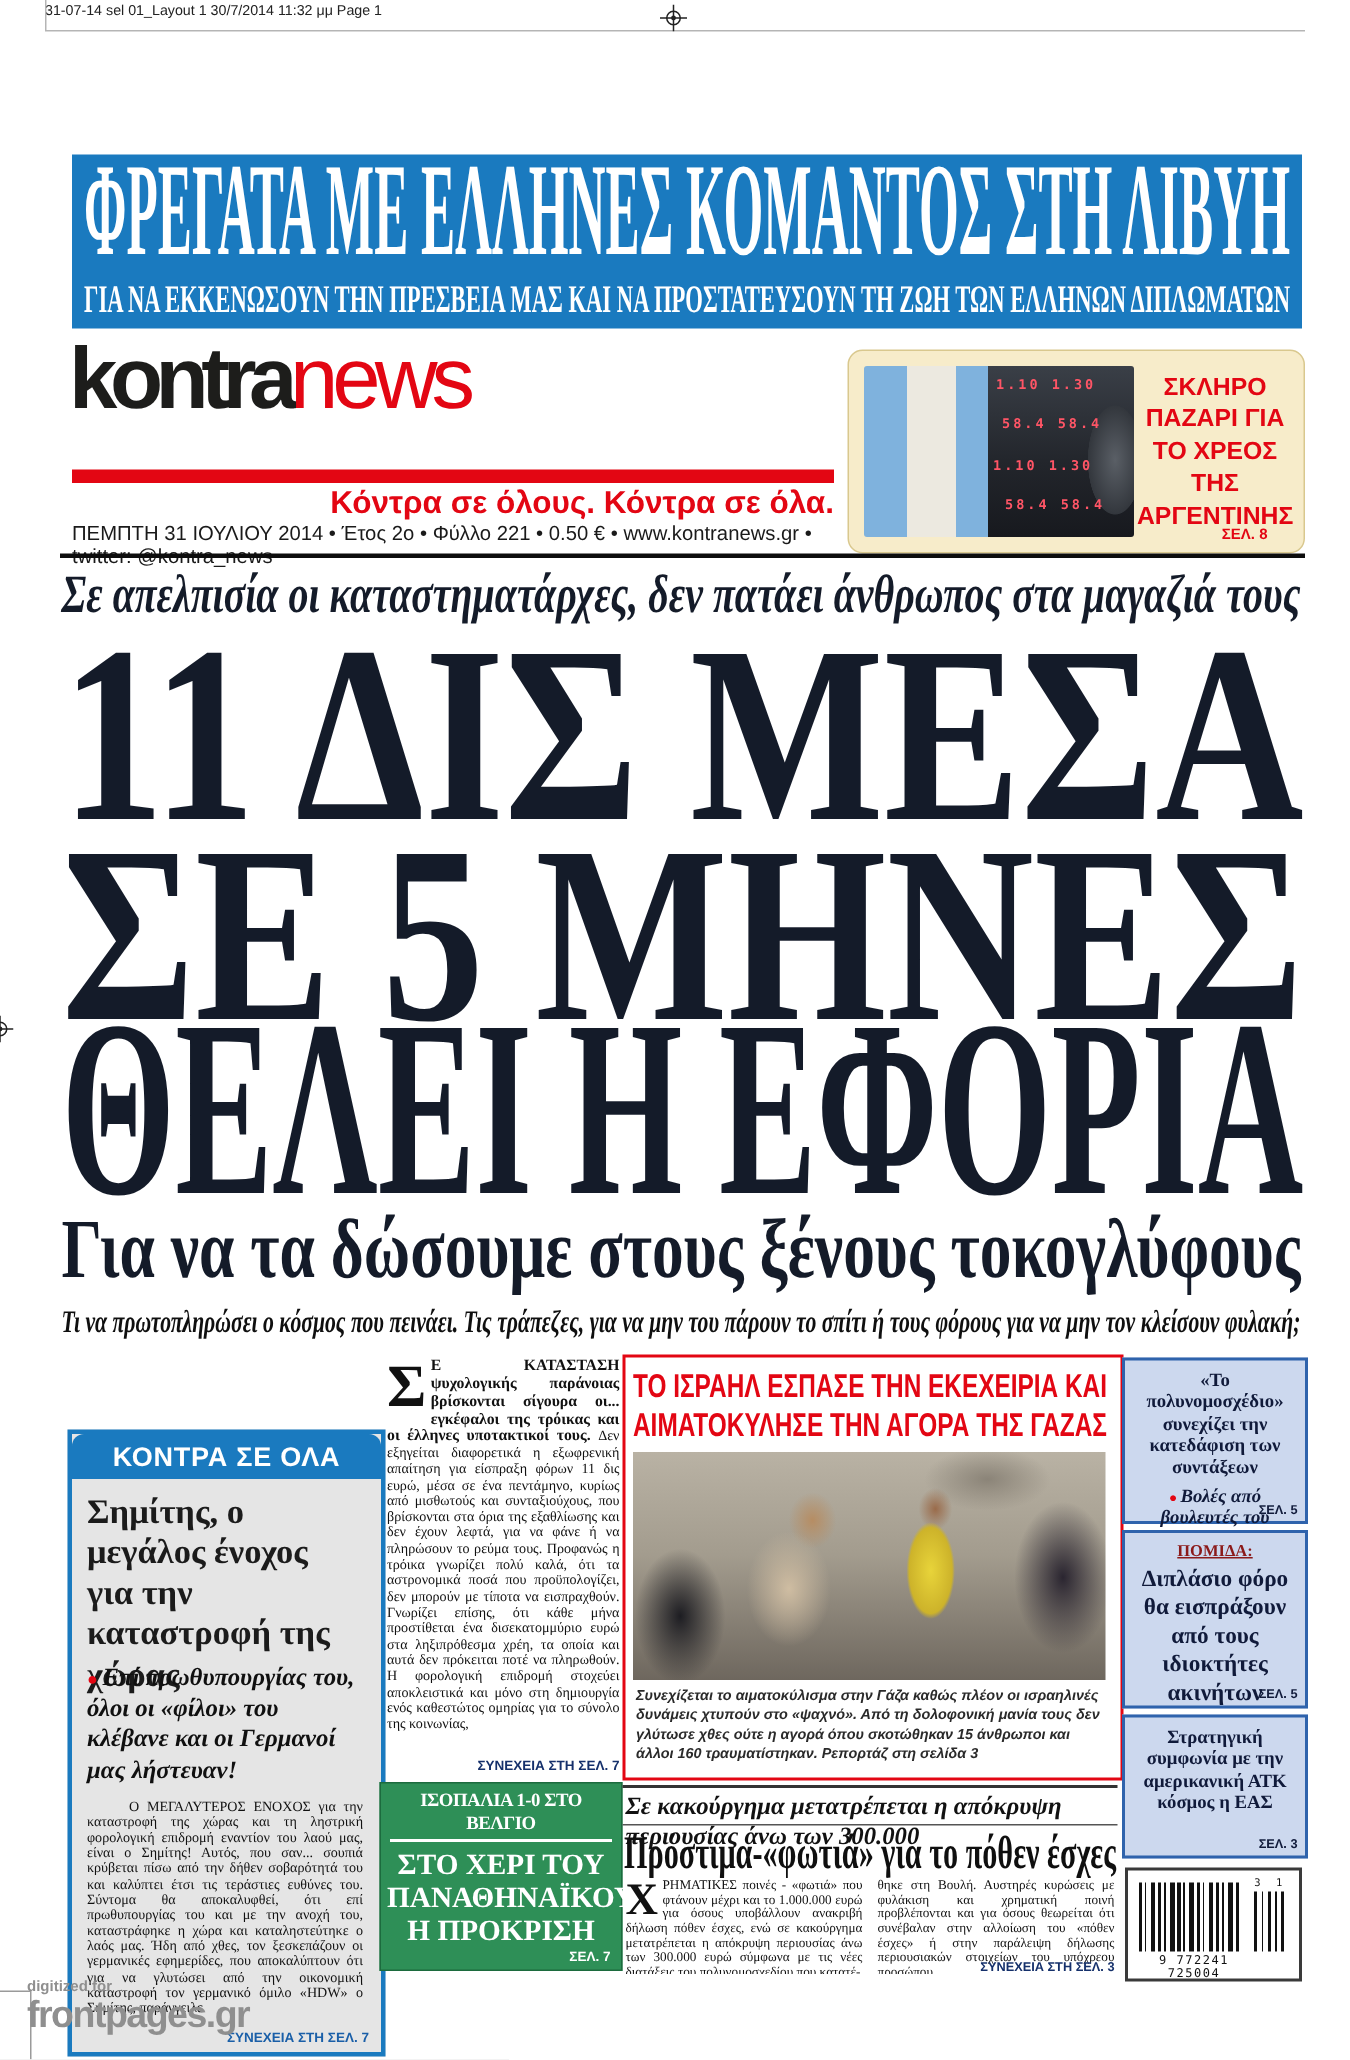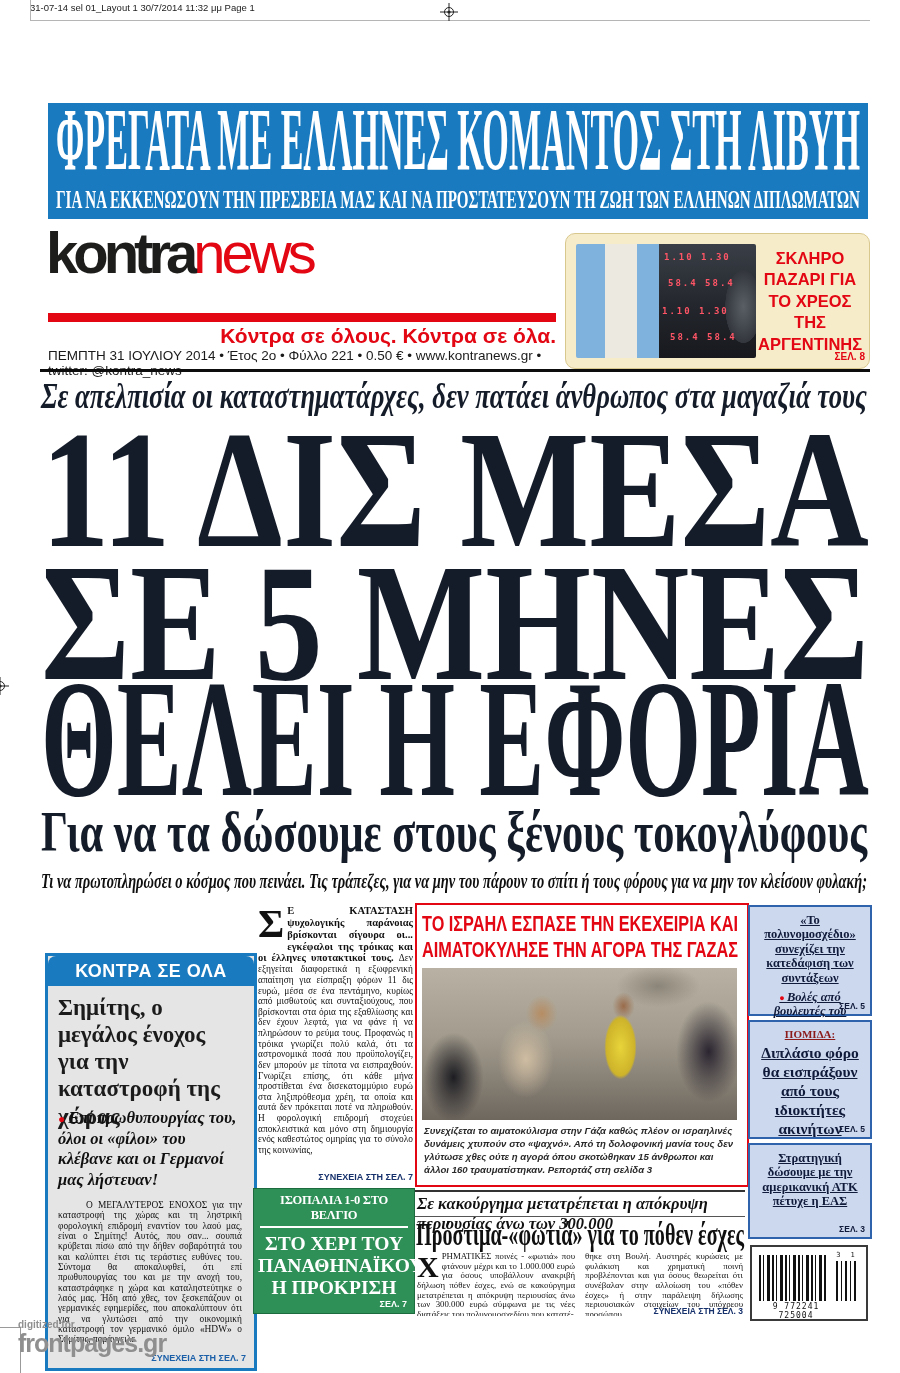--- a/index.html
+++ b/index.html
@@ -34,21 +34,21 @@
           border:1px solid #d9c88e;border-radius:10px;}
   .argphoto{left:10px;top:10px;width:180px;height:114px;border-radius:2px;overflow:hidden;
     background:
       radial-gradient(ellipse 30px 60px at 93% 55%, #5a5f66 0%, #33373d 60%, transparent 61%),
       linear-gradient(90deg,#7fb2dd 0 16%, #ece9e0 16% 34%, #7fb2dd 34% 46%, rgba(0,0,0,0) 46%),
       linear-gradient(180deg,#3a3f47 0%, #23262c 55%, #17191e 100%);}
   .led{position:absolute;color:#ff5566;font:bold 9px "DejaVu Sans Mono",monospace;letter-spacing:2px;}
   .led1{left:88px;top:8px;} .led2{left:92px;top:34px;} .led3{left:86px;top:62px;} .led4{left:94px;top:88px;}
   .argtext{left:192px;top:14px;width:104px;text-align:center;color:#e30613;
            font:900 16.5px "Liberation Sans",sans-serif;line-height:1.3;}
-  .argpage{right:4px;bottom:6px;color:#e30613;font:900 10px "Liberation Sans",sans-serif;}
+  .argpage{right:24px;bottom:6px;color:#e30613;font:900 10px "Liberation Sans",sans-serif;}
 
   .main-rule{left:40px;top:369px;width:830px;height:2.5px;background:#0d0d0d;}
 
   
   .lead-svg{left:38px;top:374px;}
   .dark{fill:#141b29;}
 
   
   .kontrabox{left:45px;top:953px;width:206px;height:412px;border:3px solid #1a7abf;border-radius:0;background:#e5e5e5;}
   .kontrabox-header{left:0;top:0;width:100%;height:30px;background:#1a7abf;border-radius:8px 8px 0 0;
@@ -95,21 +95,21 @@
   .pothen-kicker{left:417px;top:1194px;width:326px;font:italic bold 16.5px "Liberation Serif",serif;color:#111;}
   .pothen-midrule{left:415px;top:1216px;width:330px;height:1px;background:#555;}
   .pothen-body{left:417px;top:1252px;width:158px;height:64px;overflow:hidden;
       font:8.8px "Liberation Serif",serif;line-height:1.1;text-align:justify;color:#111;}
   .pothen-body2{left:585px;}
   .pothen .dropcap2{float:left;font:900 30px/0.85 "Liberation Serif",serif;padding:2px 3px 0 0;}
   .pothen-cont{left:585px;top:1306px;width:158px;text-align:right;color:#15306b;
       font:900 8.5px "Liberation Sans",sans-serif;}
 
   .sidebox{left:748px;width:120px;background:#ccd8ee;border:2.5px solid #2f63ac;
-      text-align:center;color:#101a3a;text-decoration:underline;}
+      text-align:center;color:#101a3a;}
   .sb1{top:905px;height:107px;}
   .sb2{top:1020px;height:115px;}
   .sb3{top:1143px;height:92px;}
   .sb-text{margin:6px 3px 0;font:900 12.5px "Liberation Serif",serif;line-height:1.15;}
   .sb-bullet{margin:5px 3px 0;font:italic 900 12.5px "Liberation Serif",serif;line-height:1.15;}
   .sb-bullet::before{content:"● ";color:#e30613;font-size:9px;}
   .sb-label{margin:6px auto 0;font:900 11px "Liberation Serif",serif;color:#8b1a1a;
       text-decoration:underline;}
   .sb-big{margin:4px 2px 0;font:900 15.5px "Liberation Serif",serif;line-height:1.22;}
   .sb-page{position:absolute;right:5px;bottom:3px;font:900 8.5px "Liberation Sans",sans-serif;color:#101a3a;}
@@ -229,21 +229,21 @@
     <div class="sb-text">«Το πολυνομοσχέδιο» συνεχίζει την κατεδάφιση των συντάξεων</div>
     <div class="sb-bullet">Βολές από βουλευτές του ΣΥΡΙΖΑ</div>
     <div class="sb-page">ΣΕΛ. 5</div>
   </div>
   <div class="abs sidebox sb2">
     <div class="sb-label">ΠΟΜΙΔΑ:</div>
     <div class="sb-big">Διπλάσιο φόρο θα εισπράξουν από τους ιδιοκτήτες ακινήτων</div>
     <div class="sb-page">ΣΕΛ. 5</div>
   </div>
   <div class="abs sidebox sb3">
-    <div class="sb-text">Στρατηγική δώσουμε με την αμερικανική ΑΤΚ πέτυχε η ΕΑΣ</div>
+    <div class="sb-text">Στρατηγική συμφωνία με την αμερικανική ΑΤΚ κόσμος η ΕΑΣ</div>
     <div class="sb-page">ΣΕΛ. 3</div>
   </div>
 
   <div class="abs barcodebox">
     <div class="bars-main"></div>
     <div class="bars-supp"></div>
     <div class="bc-supp">3 1</div>
     <div class="bc-digits">9 772241 725004</div>
   </div>
 

